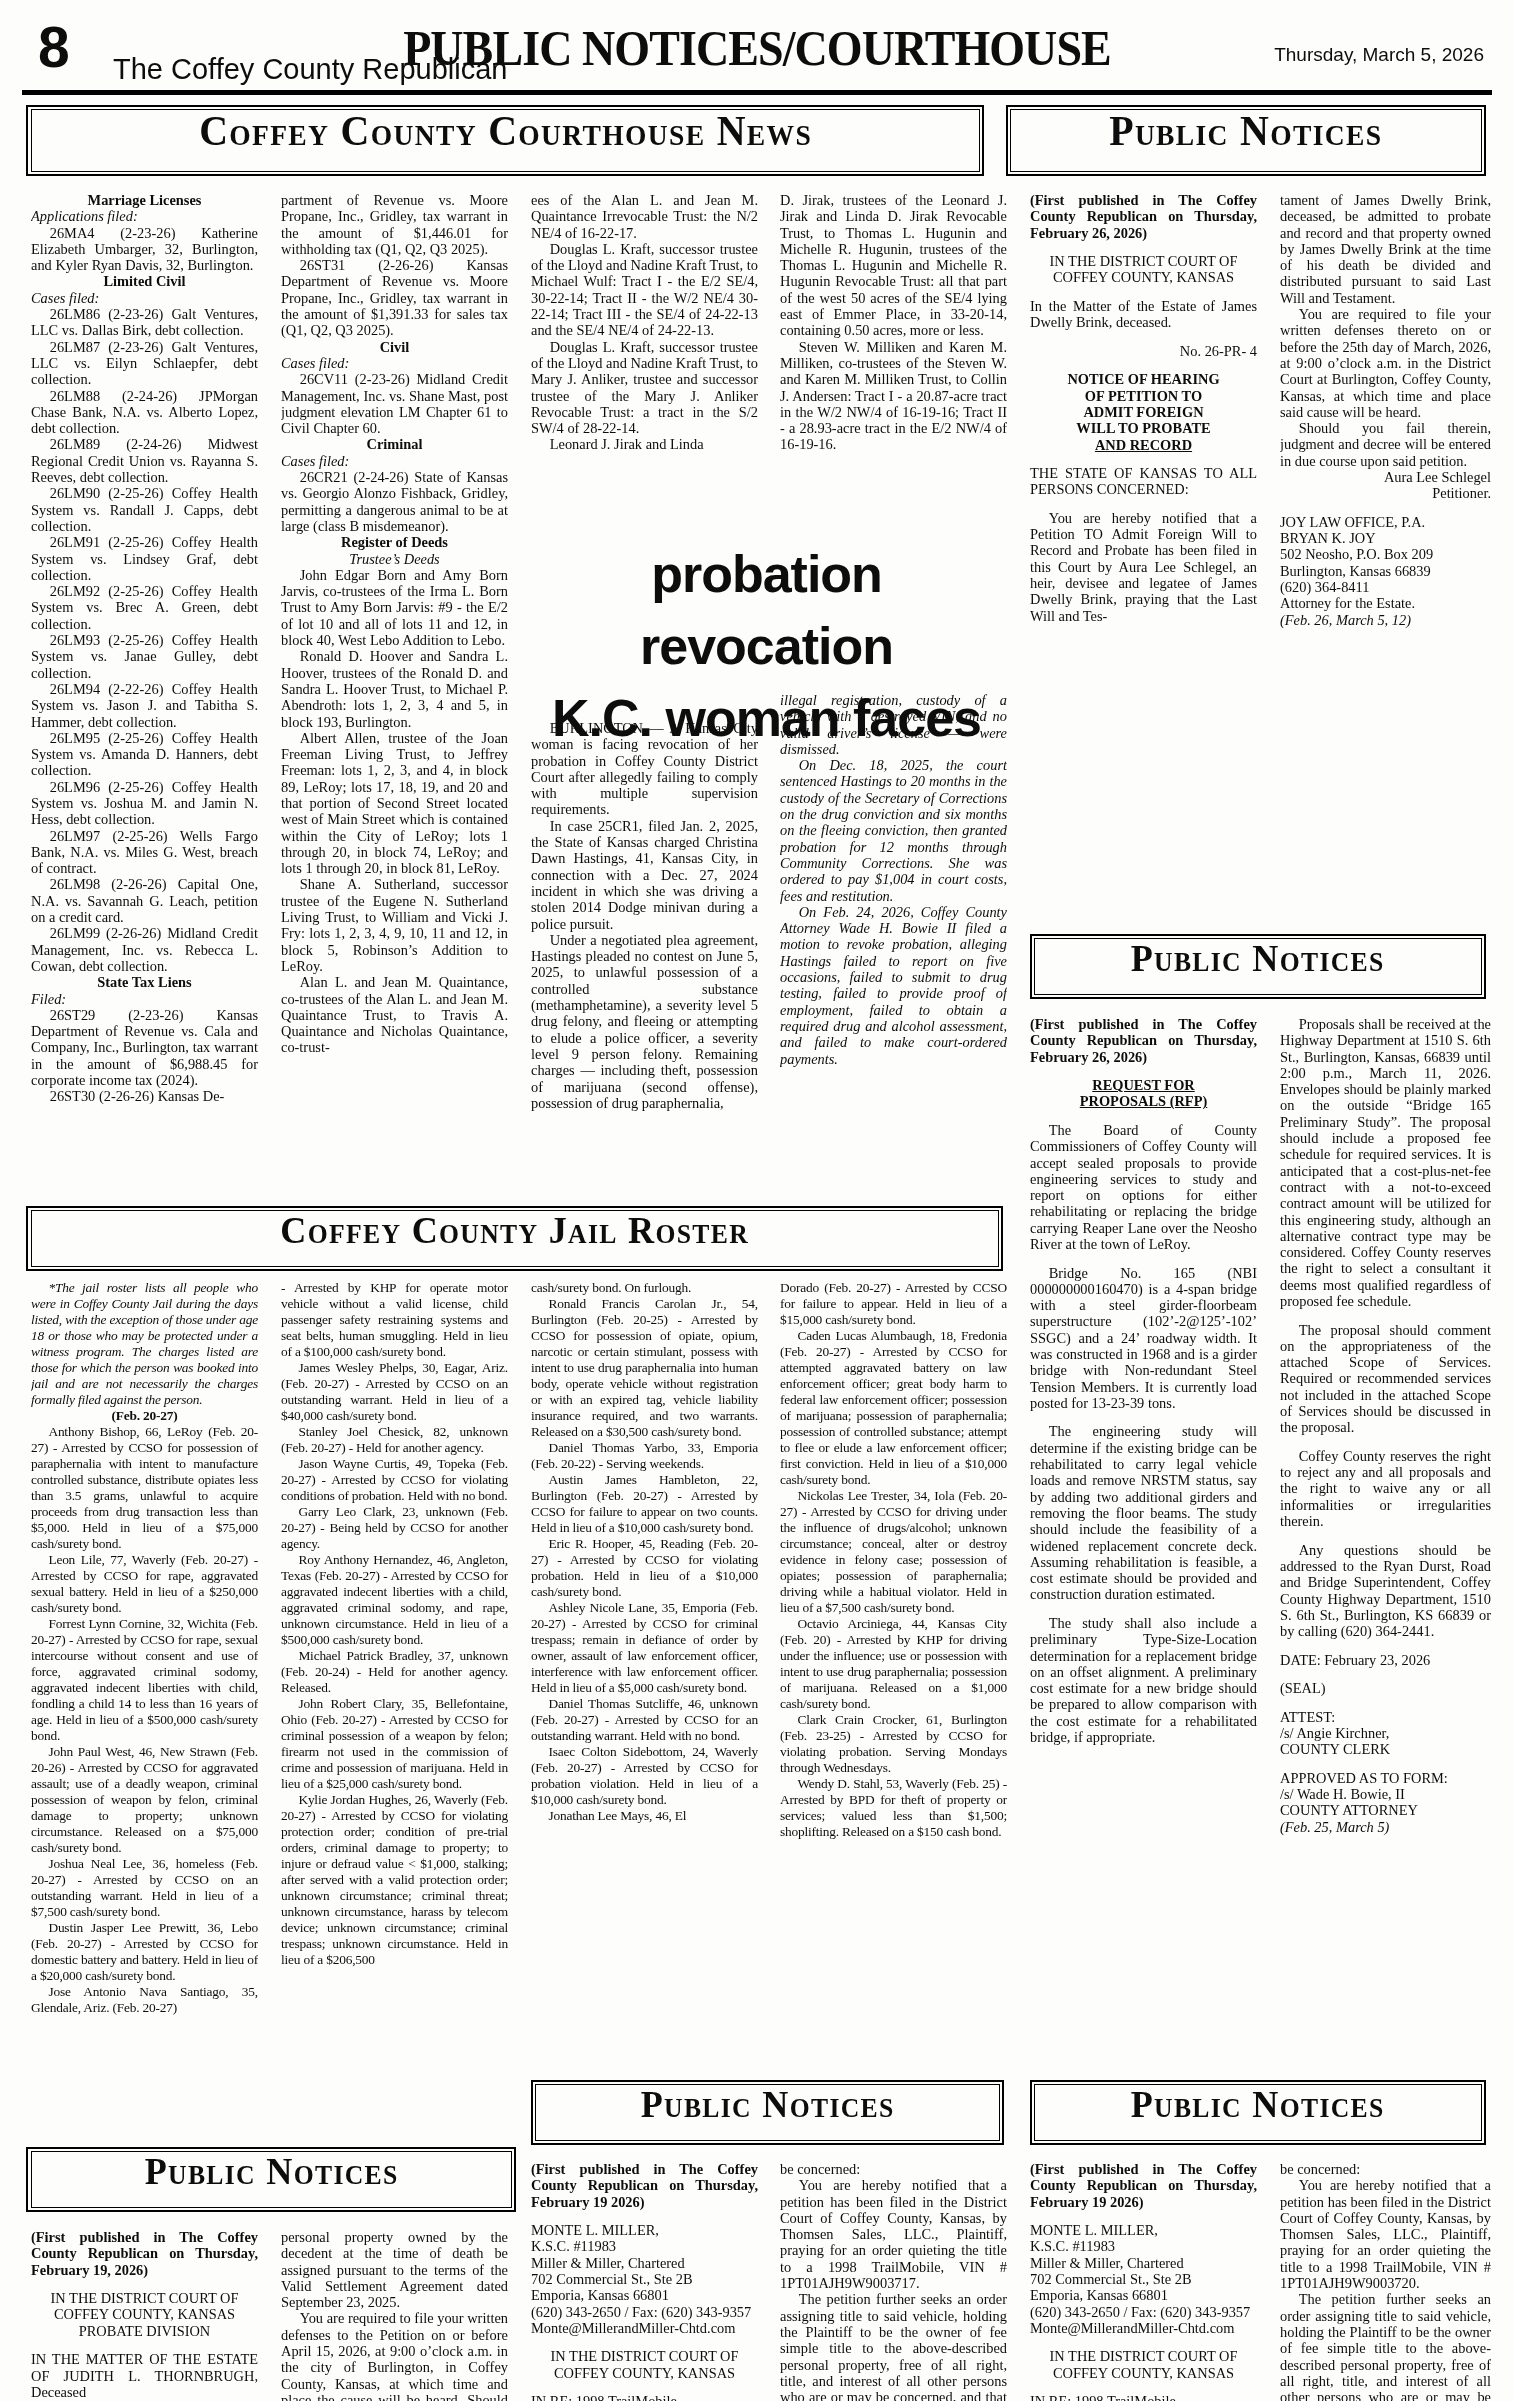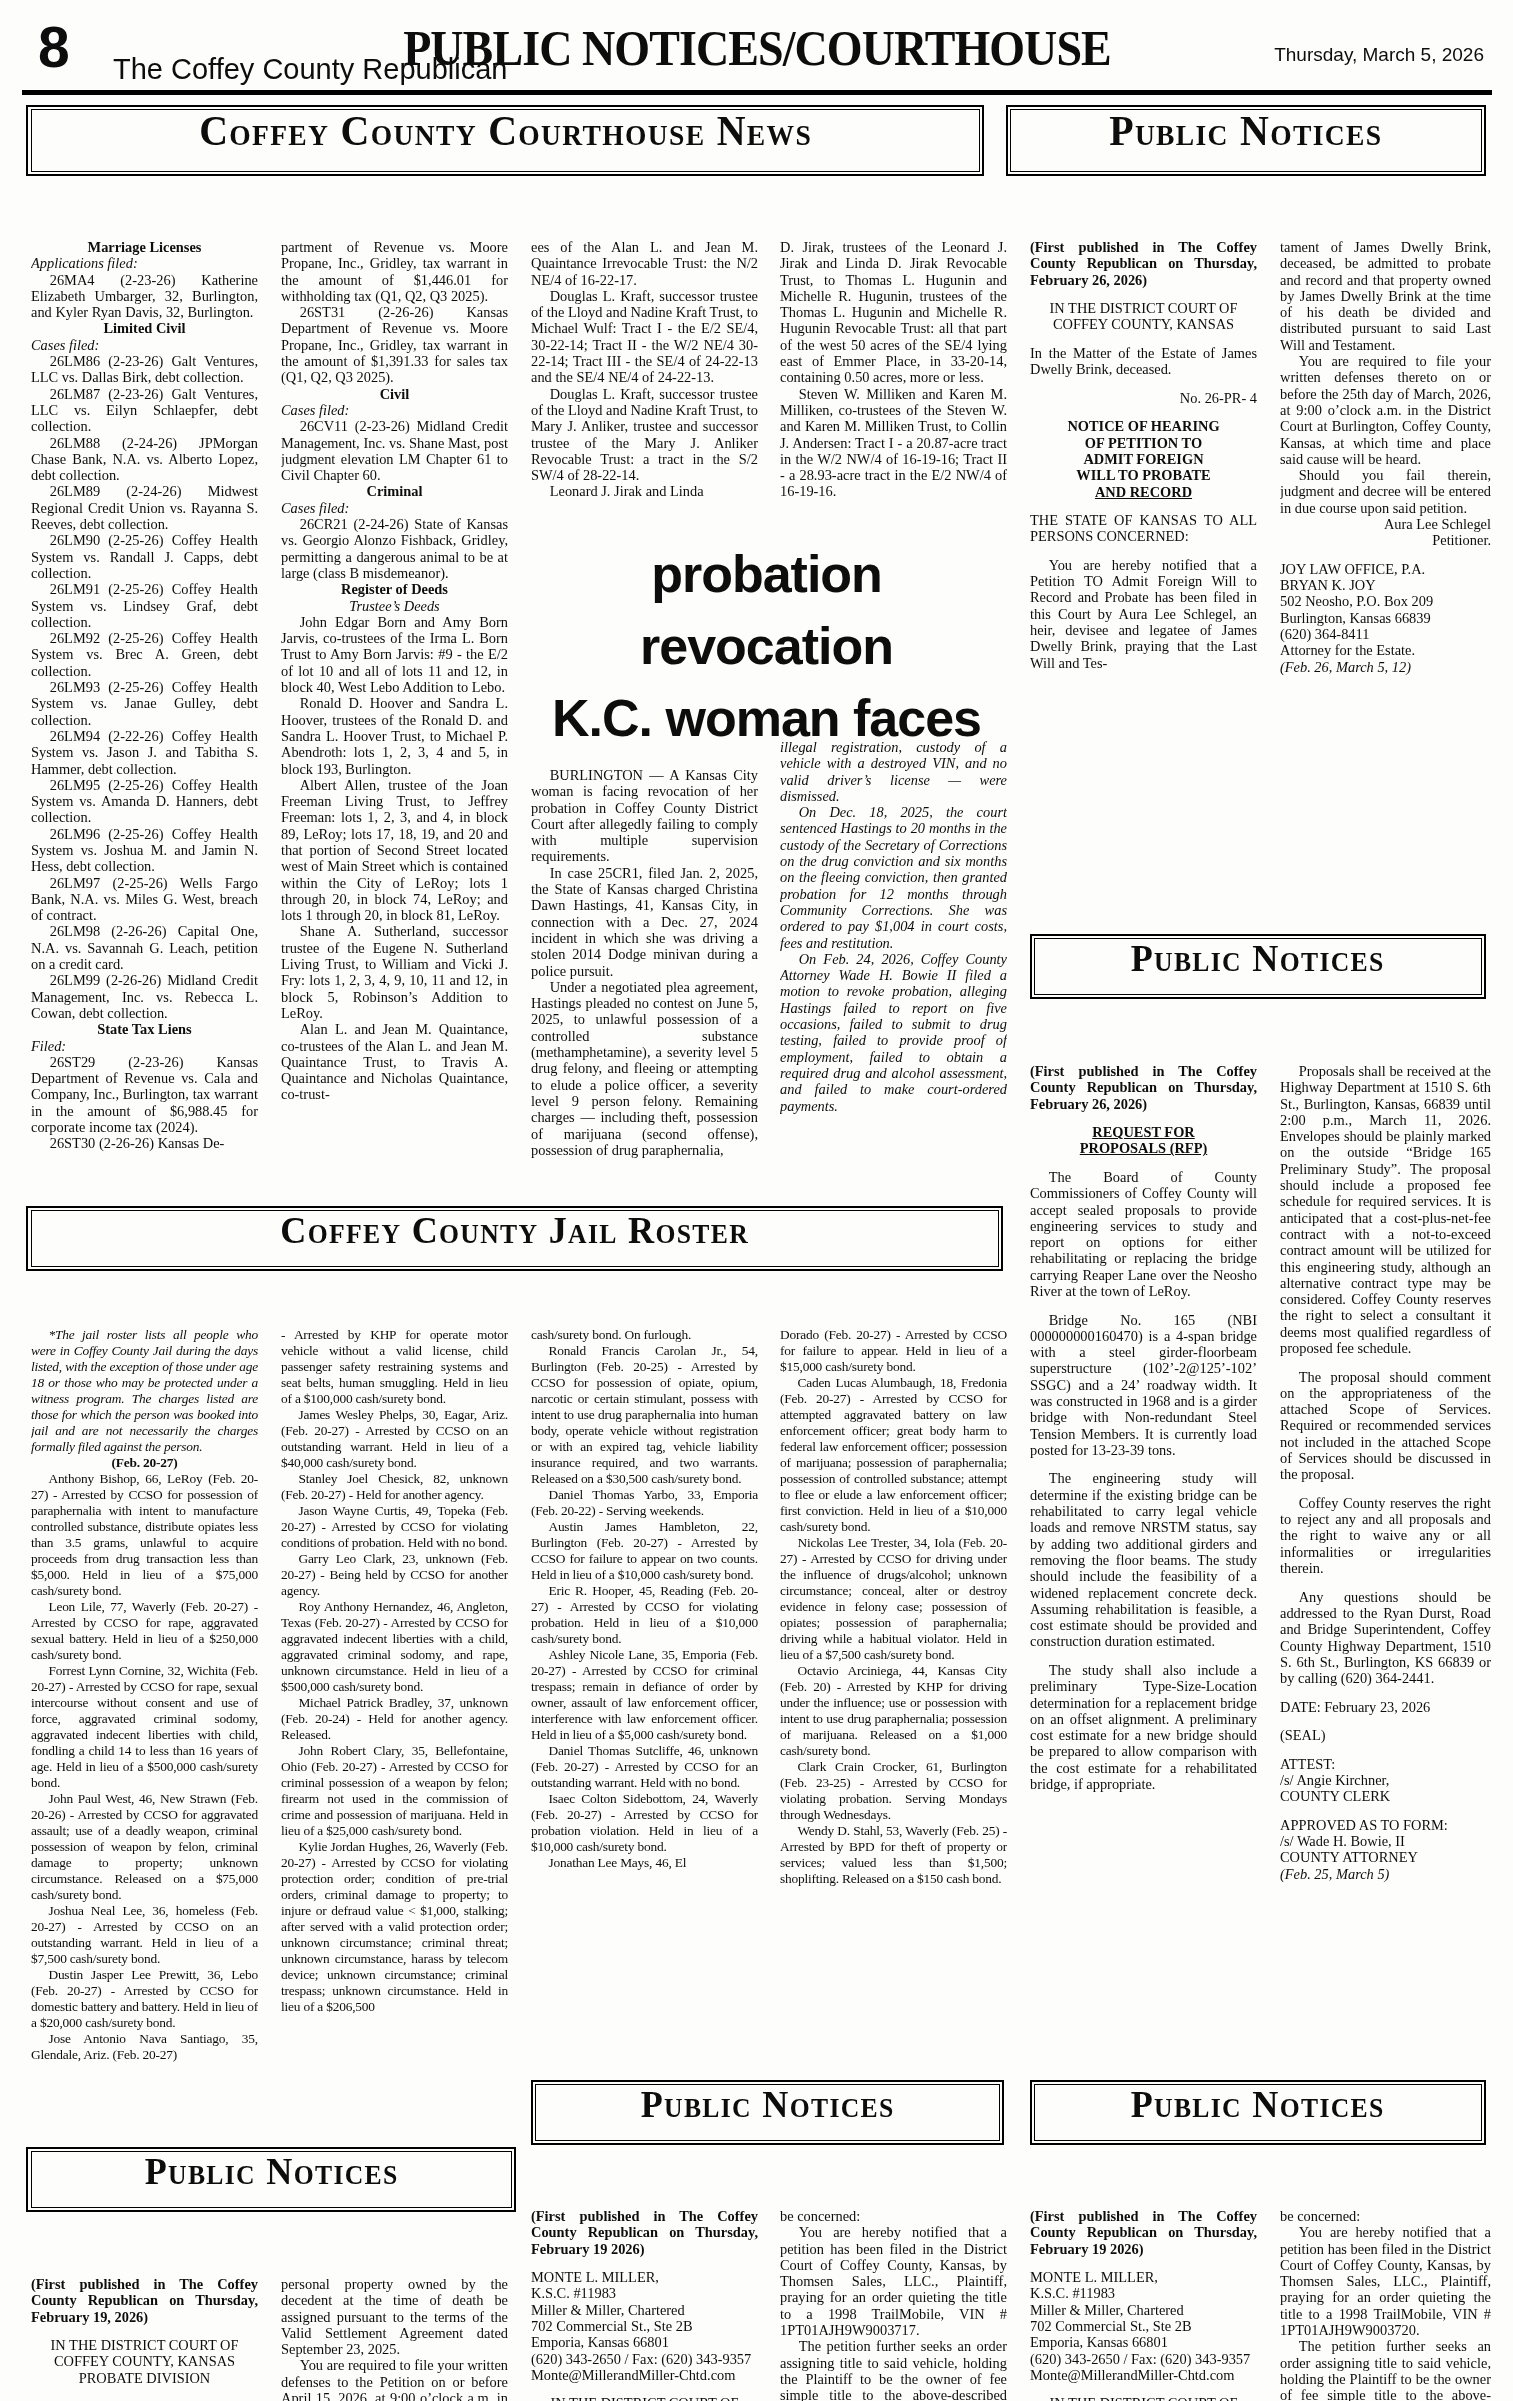--- a/index.html
+++ b/index.html
@@ -12,21 +12,21 @@
   .masthead{font-family:"Liberation Serif",serif;font-weight:bold;font-size:50px;letter-spacing:-1px;
             transform:scaleX(.92);transform-origin:center;white-space:nowrap;}
   .dateline{font-family:"Liberation Sans",sans-serif;font-size:19px;}
   .toprule{background:#000;}
   
   .banner{border:2.9px solid #000;box-sizing:border-box;display:flex;justify-content:center;}
   .banner .inner{position:absolute;inset:2.4px;border:1px solid #000;pointer-events:none;}
   .banner .btitle{font-variant:small-caps;font-weight:bold;font-size:42px;letter-spacing:1.4px;
                   transform:scaleX(.95);white-space:nowrap;}
   
-  .col{position:absolute;overflow:hidden;font-size:14.4px;line-height:16.3px;margin-top:47px;}
+  .col{position:absolute;overflow:hidden;font-size:14.4px;line-height:16.3px;}
   .roster{font-size:13.4px;line-height:16px;letter-spacing:-0.2px;}
   .para{margin:0;}
   .j{text-align:justify;text-indent:1.3em;}
   .jn{text-align:justify;}
   .cb{text-align:center;font-weight:bold;}
   .cbu{text-align:center;font-weight:bold;text-decoration:underline;}
   .c{text-align:center;}
   .ci{text-align:center;font-style:italic;}
   .li{font-style:italic;}
   .ji{text-align:justify;font-style:italic;text-indent:1.3em;}

